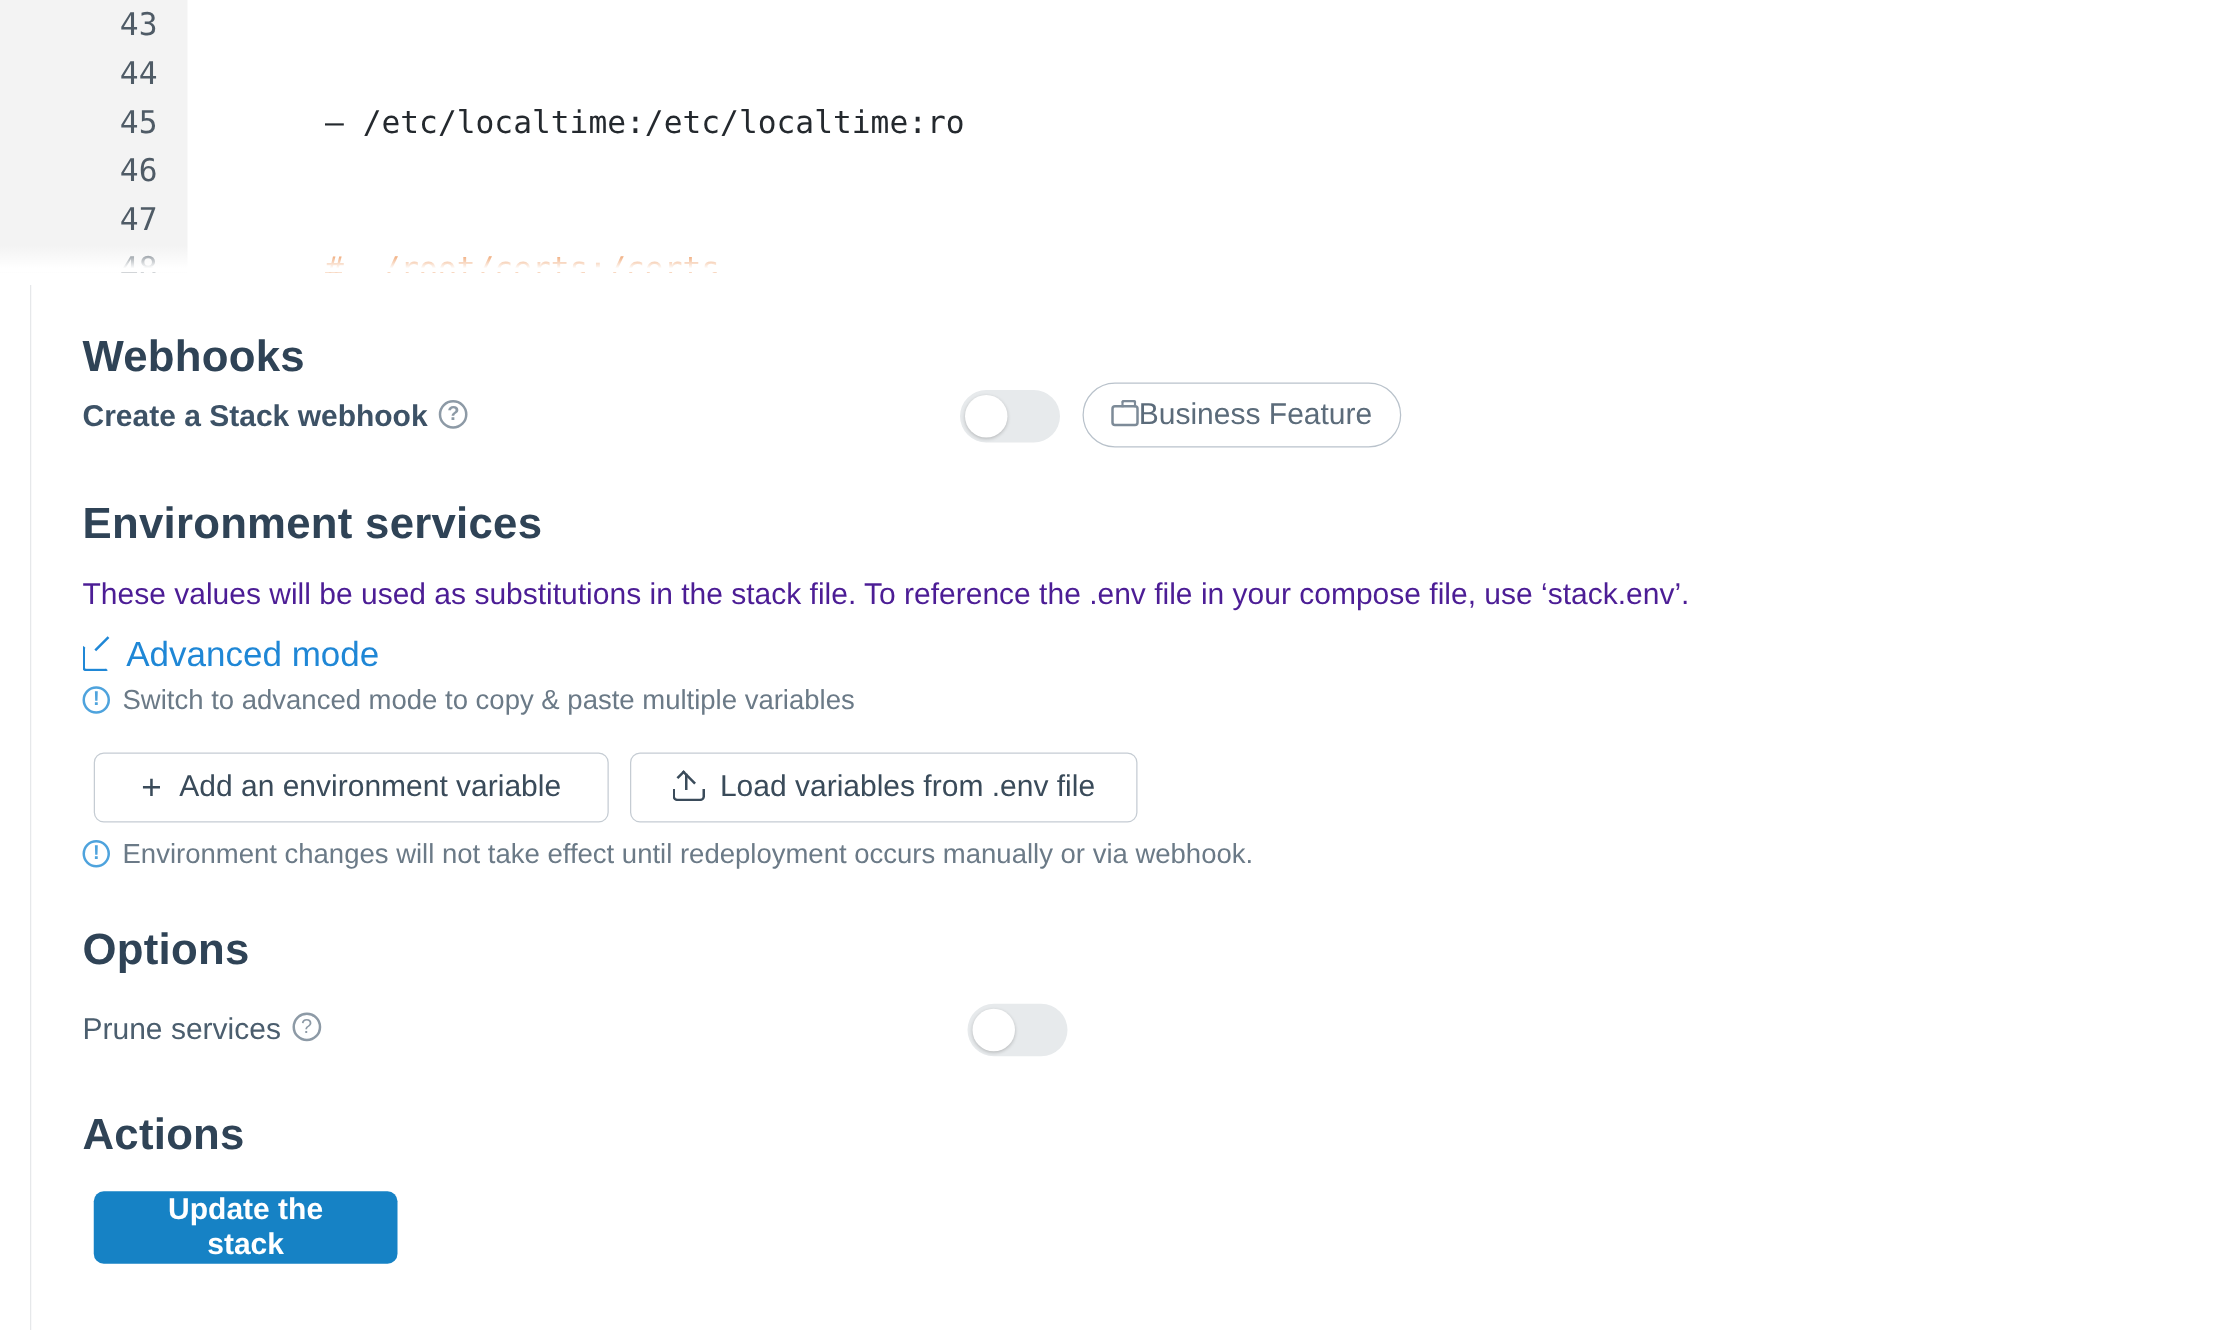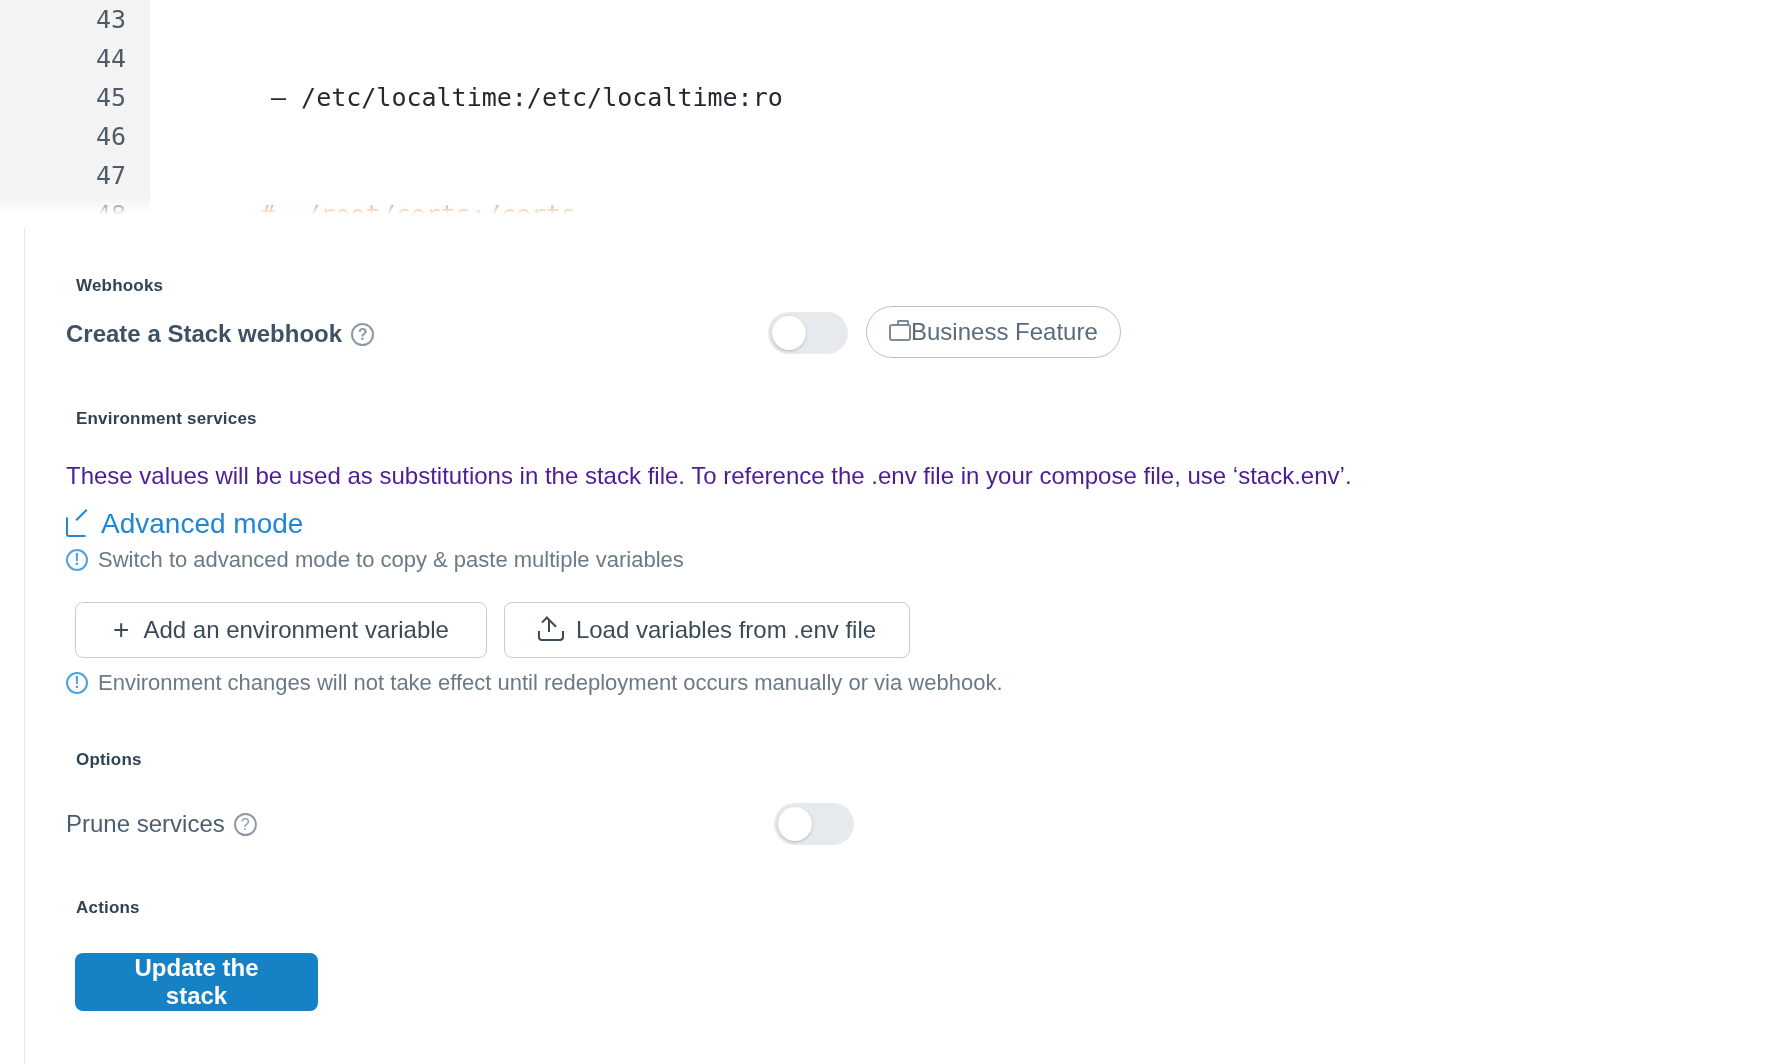--- a/index.html
+++ b/index.html
@@ -62,45 +62,44 @@
     left: 150px;
     top: 0;
     width: 1626px;
     height: 218px;
     padding-left: 0;
     color: #24292e;
     white-space: pre;
   }
   .code .row { height: 39px; line-height: 39px; padding-left: 110px; }
   .tok-comment { color: #e36209; }
-  .tok-plain { color: #24292e; margin-left: 11px; }
+  .tok-plain { color: #24292e; }
   .fade-bottom {
     position: absolute;
     left: 0;
     top: 196px;
     width: 1776px;
     height: 26px;
     background: linear-gradient(to bottom, rgba(255,255,255,0) 0%, #ffffff 72%);
   }
 
   
   h2.section {
     position: absolute;
-    margin: 10px;
-    font-size: 17px;
+    margin: 0;
+    font-size: 35px;
     font-weight: bold;
     color: #2f4356;
     letter-spacing: .2px;
   }
   .label-row {
     position: absolute;
     font-size: 24px;
     color: #4b5e6e;
     display: flex;
-    align-items: center;
     gap: 9px;
   }
   .label-strong { font-weight: bold; color: #3d5266; }
   .paragraph {
     position: absolute;
     font-size: 24px;
     color: #4c1d95;
   }
   .hint {
     position: absolute;

